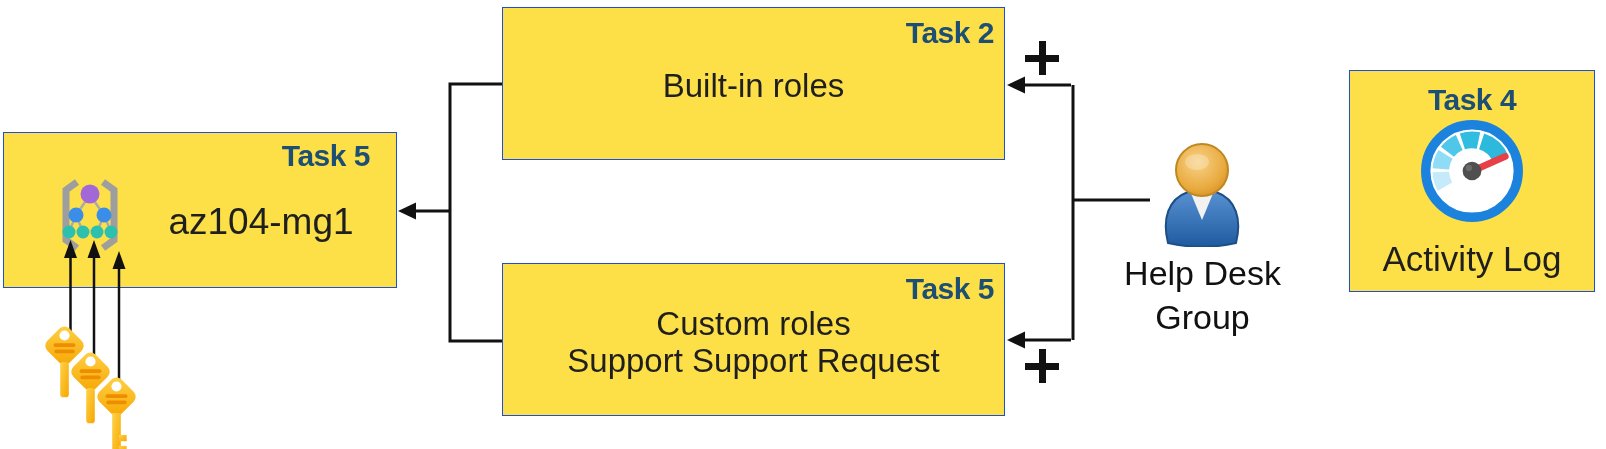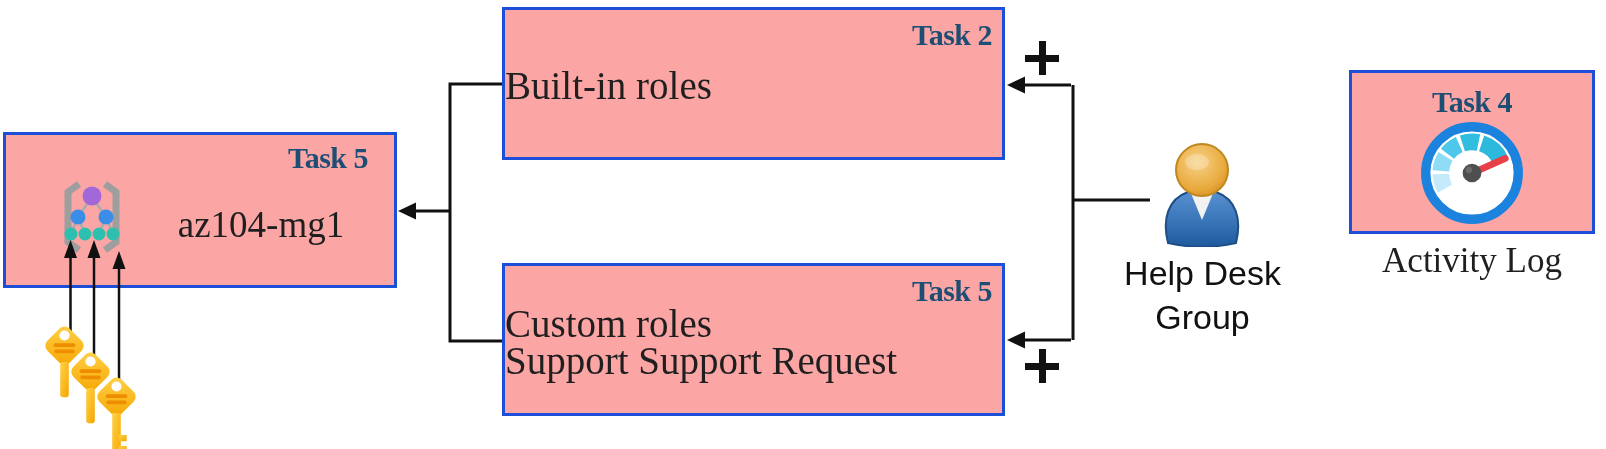--- a/index.html
+++ b/index.html
@@ -5,41 +5,40 @@
   * { margin:0; padding:0; box-sizing:border-box; }
   html,body { background:#ffffff; }
   .canvas {
     position:relative; width:1606px; height:449px;
     background:#ffffff; overflow:hidden;
     font-family:"Liberation Sans", sans-serif;
     color:#1a1a1a;
   }
   .task-box {
     position:absolute;
-    background:#fca5a5;
-    border:3px solid #1d4ed8;
+    background:#fde047;
+    border:1px solid #1d4ed8;
     z-index:2;
-    font-family:Liberation Serif, serif;
   }
   #task1 { left:3px;    top:132px; width:394px; height:156px; }
   #task2 { left:502px;  top:7px;   width:503px; height:153px; }
   #task3 { left:502px;  top:263px; width:503px; height:153px; }
-  #task4 { left:1349px; top:70px;  width:246px; height:164px; }
+  #task4 { left:1349px; top:70px;  width:246px; height:222px; }
 
   .badge {
     position:absolute; top:8px; right:10px;
     font-size:30px; font-weight:bold; color:#1d4e74;
     letter-spacing:-0.5px; white-space:nowrap;
   }
   #task1 .badge { right:26px; top:6px; }
 
   .box-lines {
     position:absolute; left:0; right:0; top:0; bottom:0;
-    display:flex; flex-direction:column; justify-content:center; align-items:flex-start;
-    font-size:39px; color:#1f1f1f; line-height:37px; text-align:center;
+    display:flex; flex-direction:column; justify-content:center; align-items:center;
+    font-size:33px; color:#1f1f1f; line-height:37px; text-align:center;
     padding-top:4px;
   }
   .mg-icon-wrap { position:absolute; left:46px; top:42px; width:80px; height:80px; }
   .task1-label {
     position:absolute; left:128px; right:6px; top:68px;
     text-align:center; font-size:37px; color:#1f1f1f; white-space:nowrap;
   }
   #task4 { display:flex; flex-direction:column; align-items:center; }
   .task4-badge {
     position:static; margin-top:12px;

